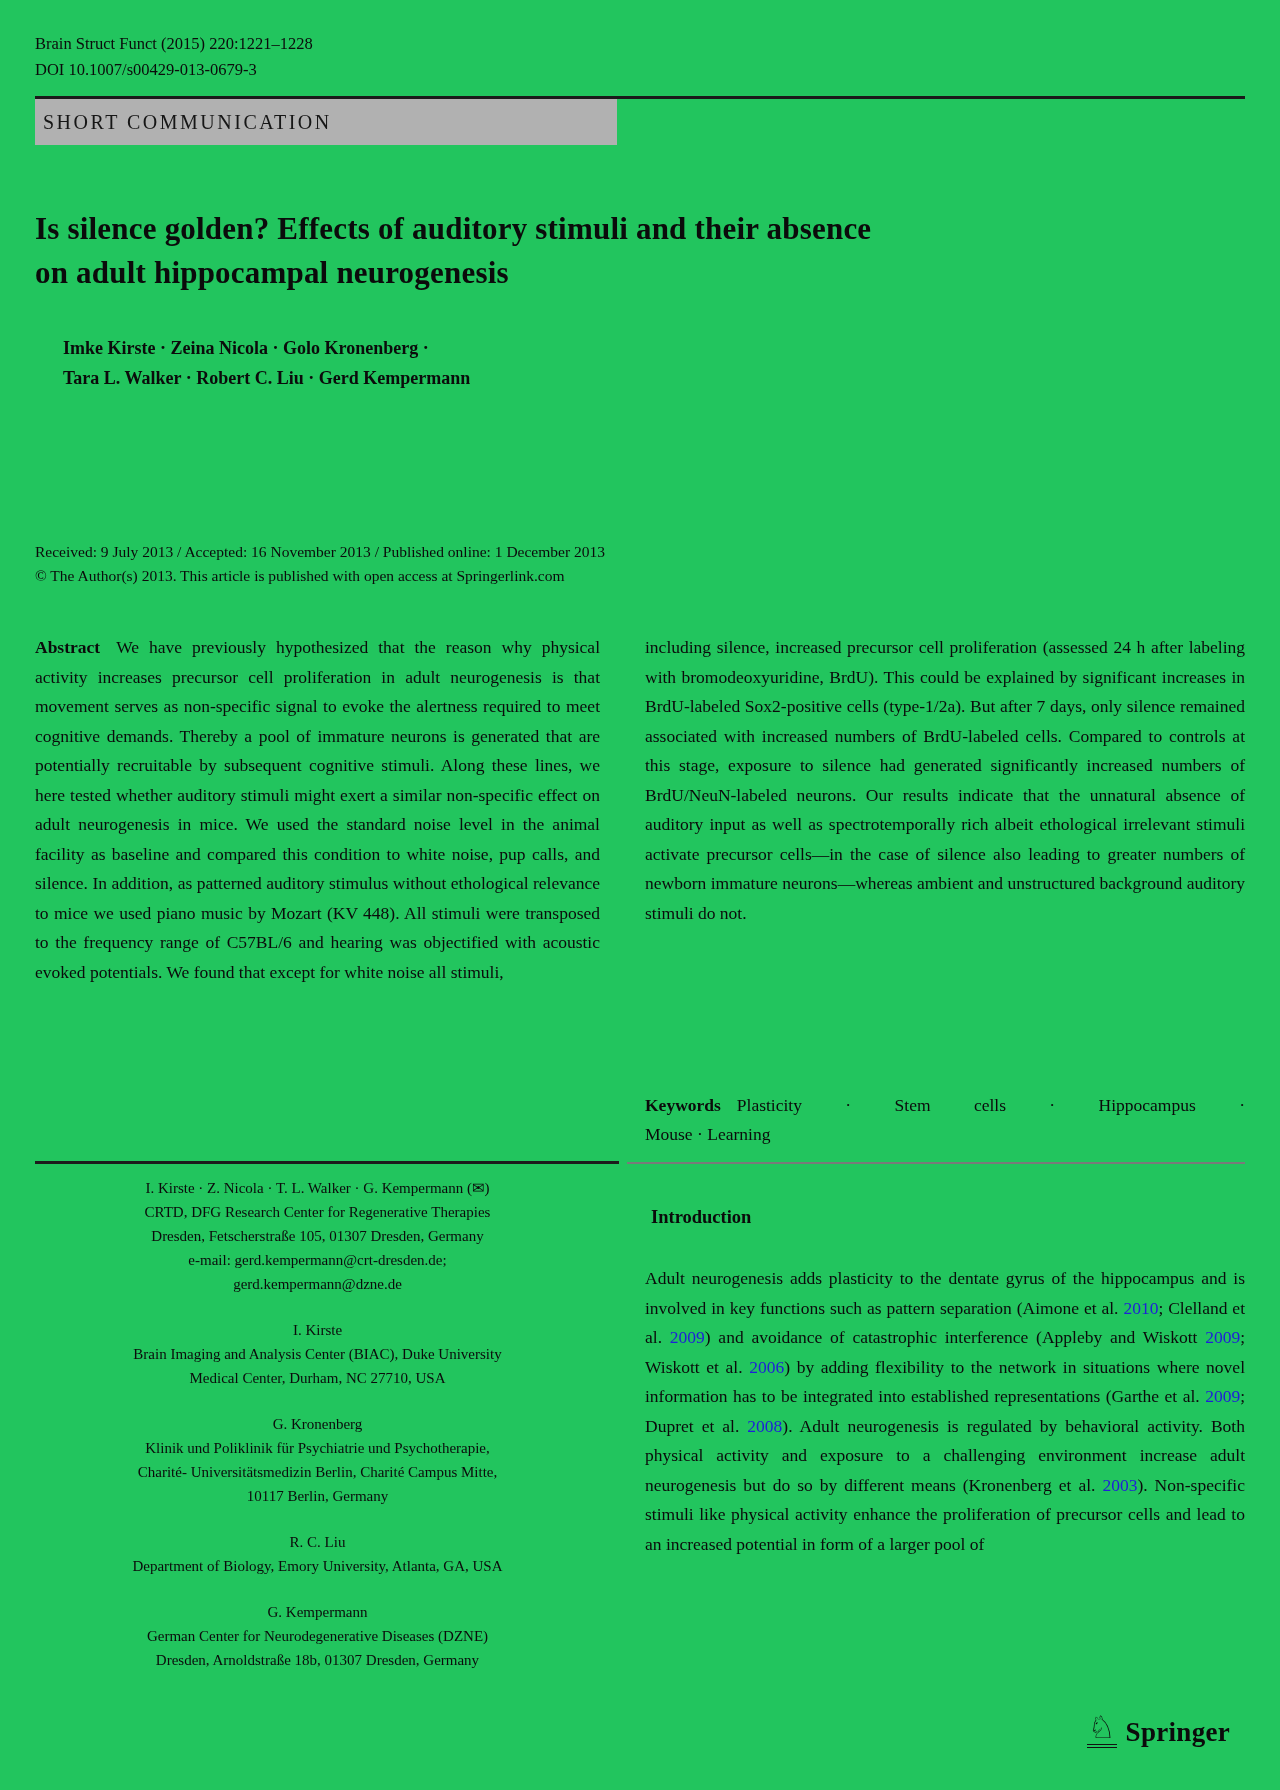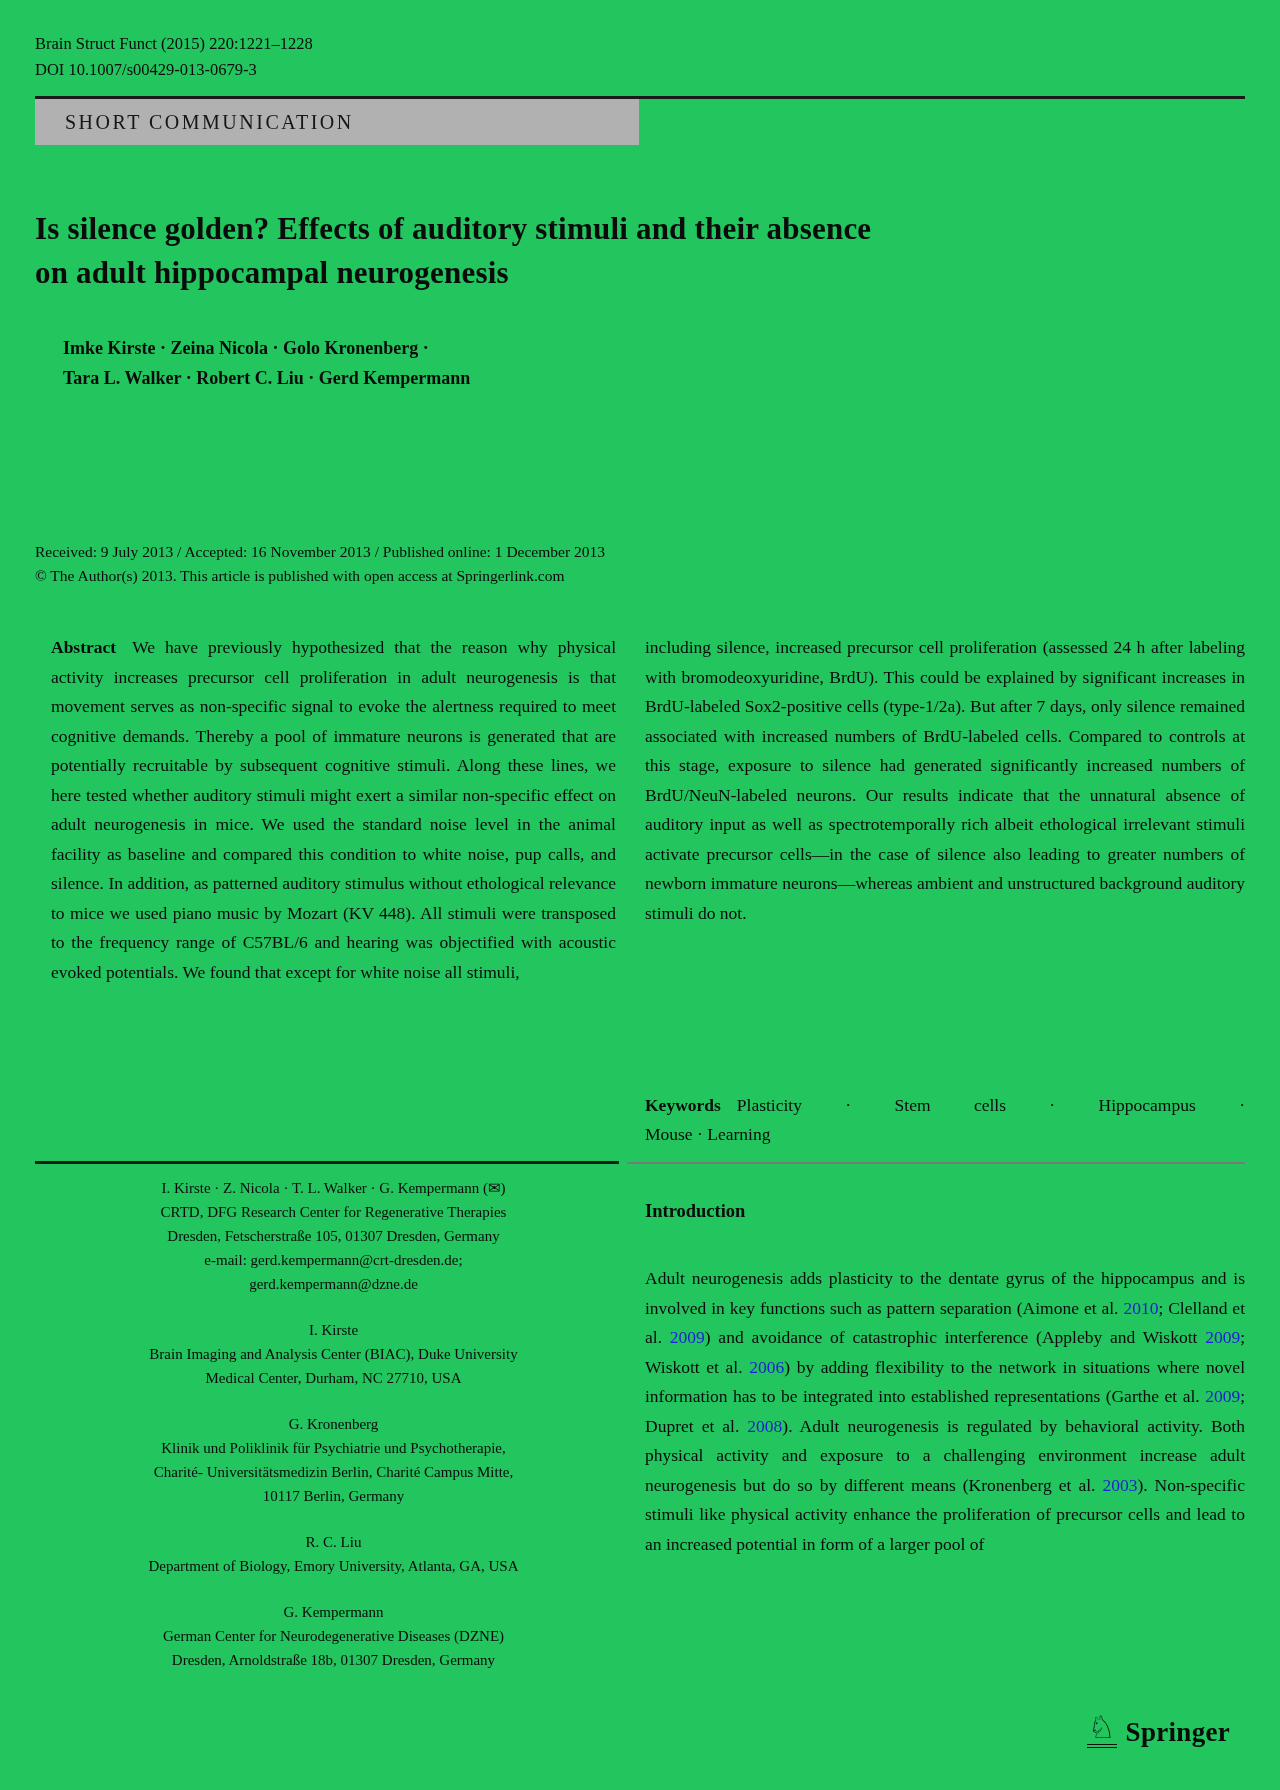--- a/index.html
+++ b/index.html
@@ -19,26 +19,26 @@
   }
   .abs{position:absolute;}
   .journal-head{left:35px;top:31px;font-size:16.5px;line-height:26px;}
   .rule-top{left:35px;top:96px;width:1210px;height:3px;background:#1a1a1a;}
   .banner{
     left:35px;top:99px;width:574px;height:46px;
     background:var(--banner-bg);
     font-size:20px;letter-spacing:2.5px;
     color:#161616;
     display:flex;align-items:center;
-    padding-left:30px;
+    padding-left:8px;
   }
   .title{left:35px;top:207px;width:1010px;font-size:31px;font-weight:bold;line-height:44px;letter-spacing:.2px;}
   .authors{left:35px;top:333px;width:800px;font-size:18px;font-weight:bold;line-height:30px;margin-left:28px;}
   .dates{left:35px;top:540px;width:1000px;font-size:15.5px;line-height:24px;}
-  .col-left{left:35px;width:565px;margin-left:16px;}
+  .col-left{left:35px;width:565px;}
   .col-right{left:645px;width:600px;}
   .para{font-size:17.5px;line-height:29.5px;text-align:justify;}
   .abstract-left{top:633px;}
   .abstract-right{top:633px;}
   .b{font-weight:bold;}
   .label-gap{margin-right:16px;}
   .keywords{top:1083px;font-size:17.5px;line-height:29px;margin-top:8px;}
   .kw-line1{text-align:justify;text-align-last:justify;}
   .rule-left{left:35px;top:1161px;width:584px;height:2.5px;background:#1c1c1c;}
   .rule-right{left:627px;top:1162px;width:618px;height:1.5px;background:#7a7a7a;}
@@ -102,21 +102,21 @@
   <div class="abs rule-right"></div>
 
   <div class="abs col-left footnotes">
       <div class="affil-block">I. Kirste · Z. Nicola · T. L. Walker · G. Kempermann (✉)<br>CRTD, DFG Research Center for Regenerative Therapies<br>Dresden, Fetscherstraße 105, 01307 Dresden, Germany<br>e-mail: gerd.kempermann@crt-dresden.de;<br>gerd.kempermann@dzne.de</div>
       <div class="affil-block">I. Kirste<br>Brain Imaging and Analysis Center (BIAC), Duke University<br>Medical Center, Durham, NC 27710, USA</div>
       <div class="affil-block">G. Kronenberg<br>Klinik und Poliklinik für Psychiatrie und Psychotherapie,<br>Charité- Universitätsmedizin Berlin, Charité Campus Mitte,<br>10117 Berlin, Germany</div>
       <div class="affil-block">R. C. Liu<br>Department of Biology, Emory University, Atlanta, GA, USA</div>
       <div class="affil-block">G. Kempermann<br>German Center for Neurodegenerative Diseases (DZNE)<br>Dresden, Arnoldstraße 18b, 01307 Dresden, Germany</div>
     </div>
 
-  <h2 class="abs col-right intro-heading" style="margin:0;">Introduction</h2>
+  <h2 class="abs col-right intro-heading" style="margin:6px;">Introduction</h2>
 
   <div class="abs col-right intro-para para"><span>Adult neurogenesis adds plasticity to the dentate gyrus of the hippocampus and is involved in key functions such as pattern separation (Aimone et al. </span><span class="cite">2010</span><span>; Clelland et al. </span><span class="cite">2009</span><span>) and avoidance of catastrophic interference (Appleby and Wiskott </span><span class="cite">2009</span><span>; Wiskott et al. </span><span class="cite">2006</span><span>) by adding flexibility to the network in situations where novel information has to be integrated into established representations (Garthe et al. </span><span class="cite">2009</span><span>; Dupret et al. </span><span class="cite">2008</span><span>). Adult neurogenesis is regulated by behavioral activity. Both physical activity and exposure to a challenging environment increase adult neurogenesis but do so by different means (Kronenberg et al. </span><span class="cite">2003</span><span>). Non-specific stimuli like physical activity enhance the proliferation of precursor cells and lead to an increased potential in form of a larger pool of</span></div>
 
   <div class="abs springer">
     <span class="springer-horse">♘</span>
     <span class="springer-word">Springer</span>
   </div>
 
 </div>
 

